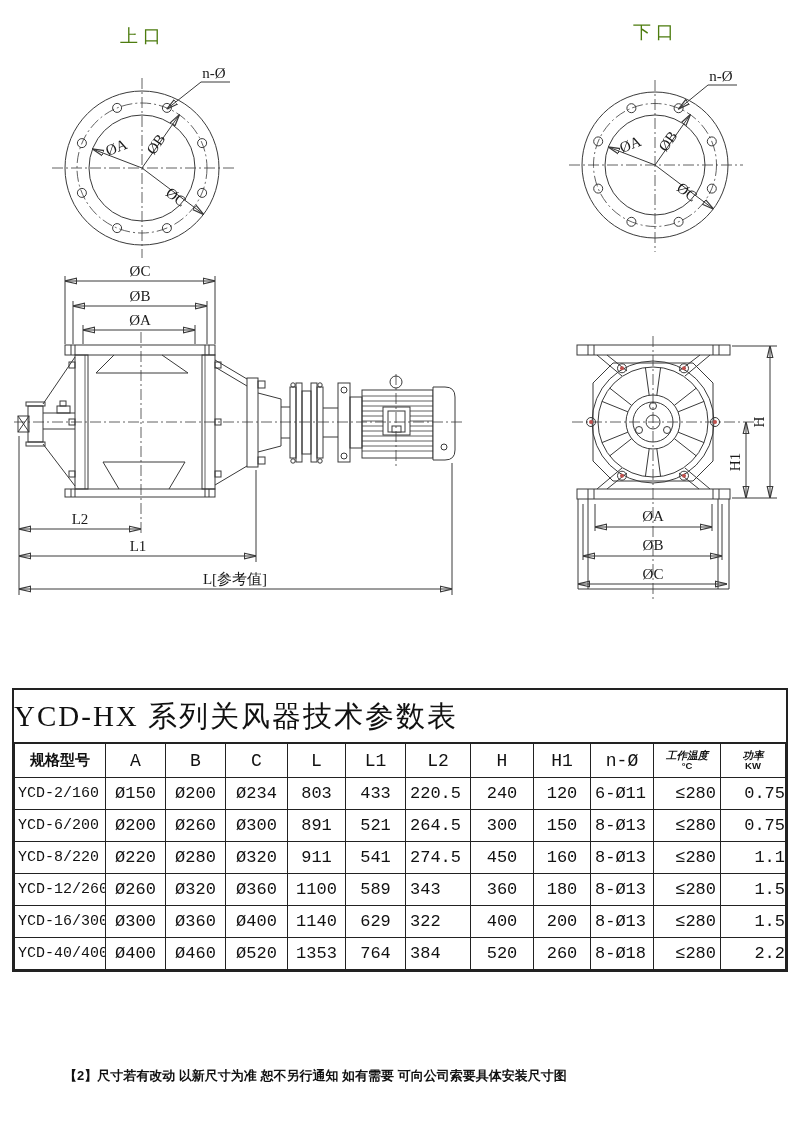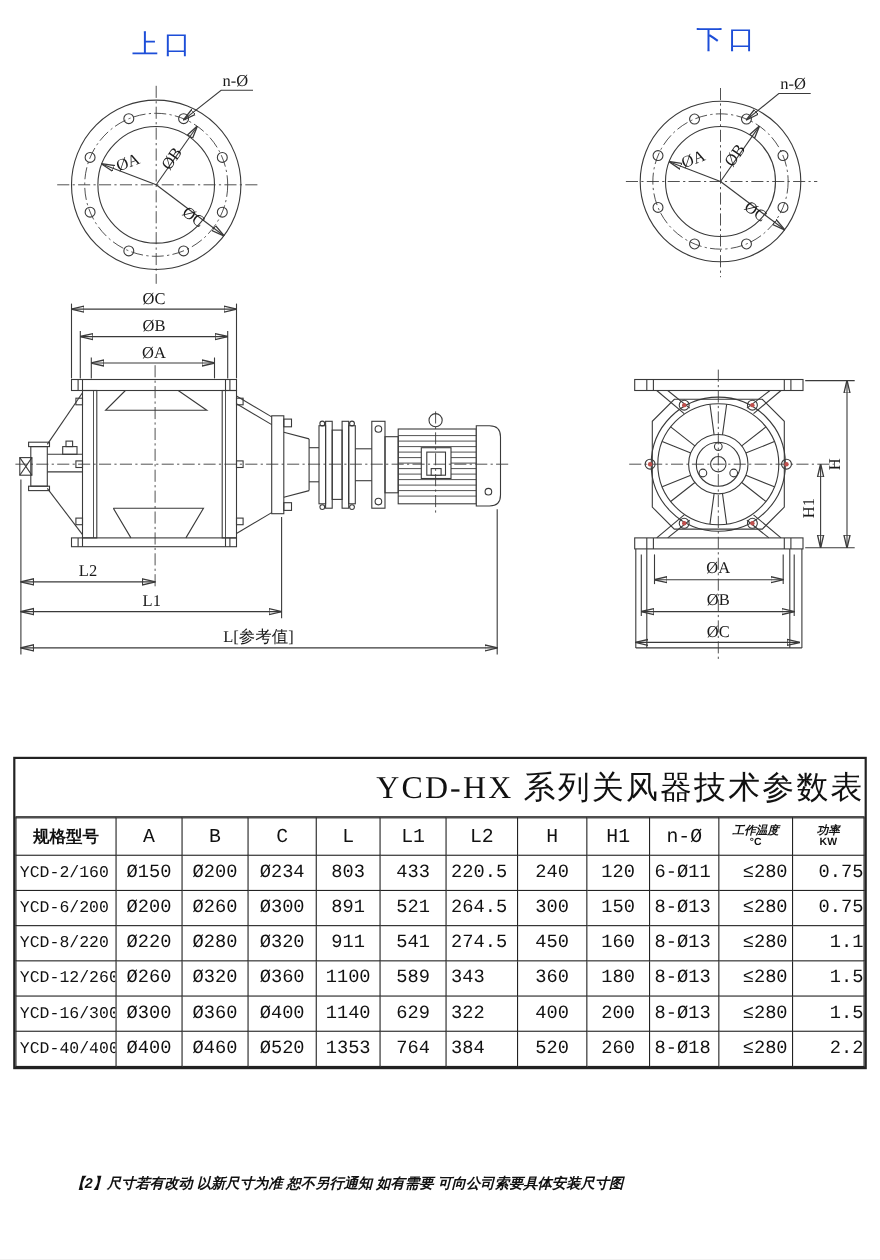--- a/index.html
+++ b/index.html
@@ -1,47 +1,47 @@
 <!DOCTYPE html>
 <html><head>
 <meta charset="utf-8">
 <style>
   html,body{margin:0;padding:0;background:#e8e8e8;}
   #page{position:relative;width:800px;height:1145px;background:#ffffff;overflow:hidden;
         font-family:"Liberation Sans","DejaVu Sans",sans-serif;color:#1a1a1a;}
   .abs{position:absolute;}
-  .view-title{font-family:"Liberation Serif","DejaVu Serif",serif;font-size:24px;letter-spacing:5px;color:#1d4ed8;}
+  .view-title{font-family:"Liberation Serif","DejaVu Serif",serif;font-size:18px;letter-spacing:5px;color:#4d7c0f;}
   svg{overflow:visible;}
   svg line,svg path,svg rect,svg circle,svg polyline{stroke:#3a3a3a;stroke-width:1;fill:none;}
   .thin{stroke-width:0.8;}
   .cl{stroke-dasharray:11 3 2 3;stroke-width:0.8;}
   .dim{stroke-width:0.8;}
   .fw{fill:#ffffff;}
   .boltdot{fill:#c0504d;stroke:none;}
   svg text{font-family:"Liberation Serif","DejaVu Serif",serif;font-size:15px;fill:#1a1a1a;stroke:none;}
   
   #spec{position:absolute;left:12px;top:688px;width:776px;border:2px solid #222;box-sizing:border-box;background:#fff;}
-  #spec .ttl{height:52px;line-height:52px;text-align:right;border-bottom:1px solid #222;
+  #spec .ttl{height:52px;line-height:52px;text-align:left;border-bottom:1px solid #222;
              font-family:"Liberation Serif","DejaVu Serif",serif;font-size:29px;letter-spacing:2px;color:#111;}
   #spec table{border-collapse:collapse;table-layout:fixed;width:100%;}
   #spec th,#spec td{border:1px solid #222;height:31px;padding:0;text-align:center;overflow:hidden;white-space:nowrap;
              font-family:"Liberation Mono","DejaVu Sans Mono",monospace;font-size:17px;font-weight:normal;color:#111;}
   #spec th{height:33px;font-size:18px;}
   #spec th.cjk{font-family:Liberation Serif, serif;font-size:15px;font-weight:bold;}
   #spec .two{line-height:1.1;font-family:"Liberation Sans","DejaVu Sans",sans-serif;font-weight:bold;}
   #spec .two .l1{font-size:10.5px;display:block;font-style:italic;}
   #spec .two .l2{font-size:9.5px;display:block;}
   #spec td.model{text-align:left;padding-left:3px;font-size:15px;}
   #spec td.nhole{text-align:left;padding-left:4px;}
   #spec td.temp{text-align:right;padding-right:4px;}
   #spec td.pow{text-align:right;padding-left:6px;}
   
   #notes{position:absolute;left:42px;top:1066px;font-size:13px;font-weight:bold;color:#111;line-height:20px;
          font-family:"Liberation Sans","DejaVu Sans",sans-serif;}
-  #notes .ln2{margin-left:22px;font-style:italic;}
+  #notes .ln2{margin-left:22px;}
 </style>
 </head>
 <body>
 
 <div id="page">
 
   
   <svg width="0" height="0">
     <defs>
       <marker id="arr" viewBox="0 0 10 10" refX="9.6" refY="5" markerWidth="12" markerHeight="12" markerUnits="userSpaceOnUse" orient="auto-start-reverse">

